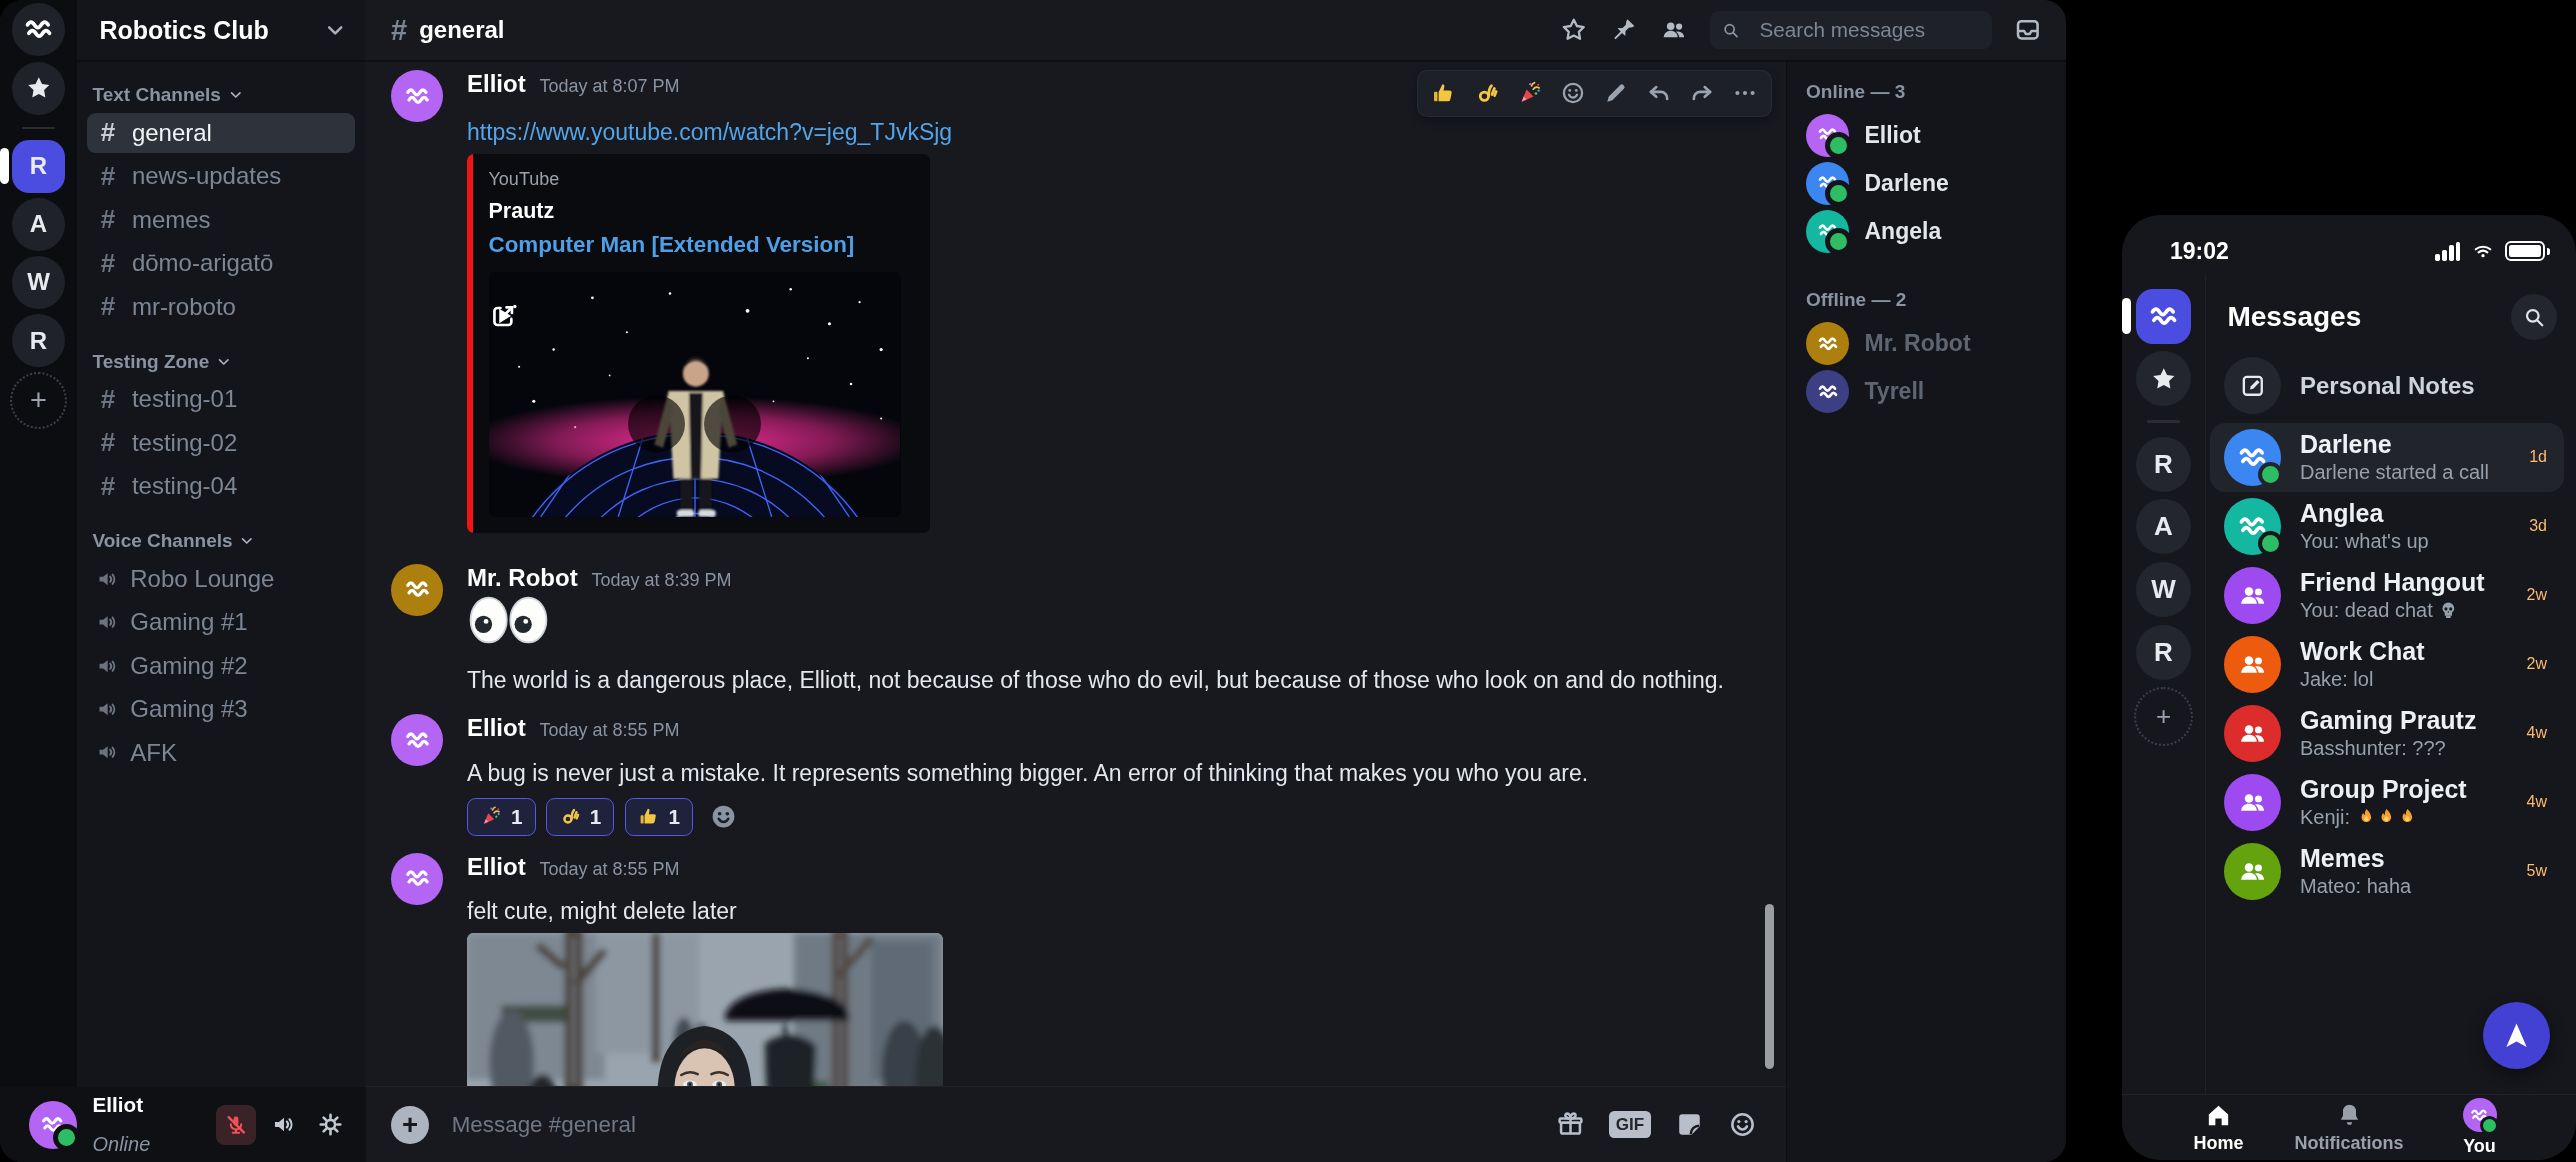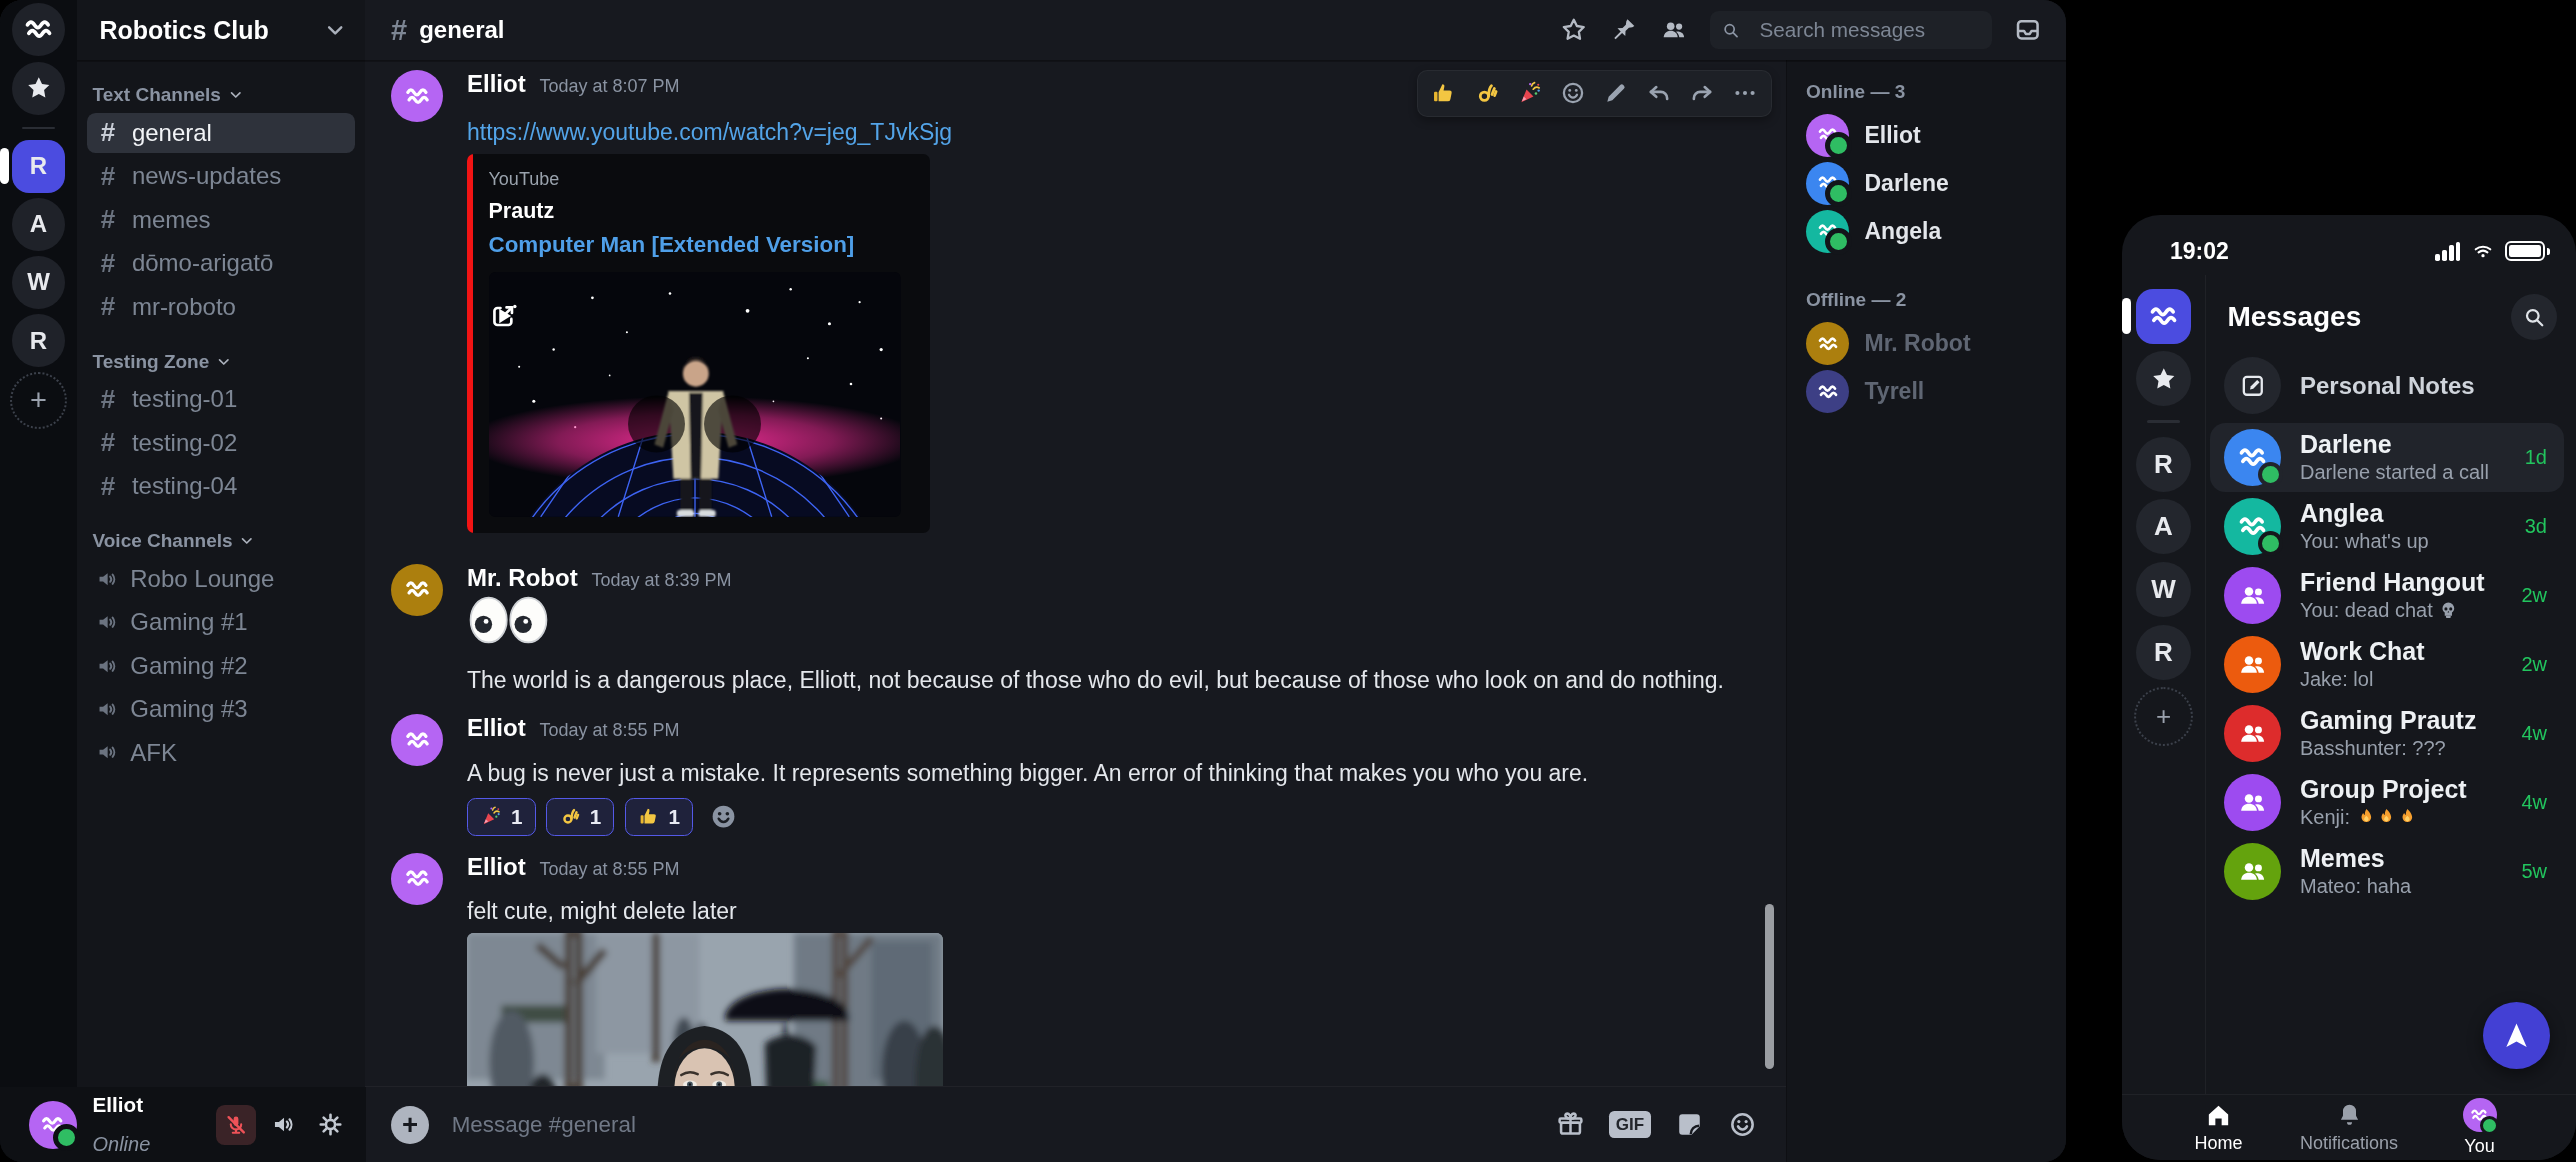--- a/index.html
+++ b/index.html
@@ -152,34 +152,34 @@
   .prow{display:flex;align-items:center;gap:19px;height:69px;padding:0 17px 0 13.8px;margin:0 12px 0 5.2px;border-radius:15.5px;}
   .prow.hl{background:#21242b;}
   .pavatar{width:57px;height:57px;border-radius:50%;flex:none;display:flex;align-items:center;justify-content:center;position:relative;color:#fff;}
   .pavatar .wv{width:33px;height:33px;color:#fff;}
   .pavatar .ppl{width:31px;height:31px;color:#fff;}
   .pavatar .dot{width:17px;height:17px;border:4.3px solid #15171c;right:-1.7px;bottom:-1.7px;}
   .prow.hl .pavatar .dot{border-color:#21242b;}
   .pmain{flex:1;min-width:0;}
   .pname{color:#eef1f4;font-size:25px;font-weight:bold;line-height:28px;}
   .ppreview{color:#98a0ac;font-size:20px;line-height:23px;margin-top:2.6px;white-space:nowrap;overflow:hidden;}
-  .ptimebadge{color:#22c55e;font-size:20px;flex:none;align-self:center;}
+  .ptimebadge{color:#fdba74;font-size:16px;flex:none;align-self:center;}
   .pnrow{height:74px;}
   .pnicon{width:57px;height:57px;border-radius:50%;background:#23262d;color:#e6e9ee;display:flex;align-items:center;justify-content:center;flex:none;}
   .pnicon svg{width:27.6px;height:27.6px;}
   .pnlabel{color:#cfd4db;font-size:24px;font-weight:600;}
   .em{width:20.7px;height:20.7px;display:inline-block;vertical-align:-3.4px;}
 
   .fab{position:absolute;right:26px;bottom:91px;width:67px;height:67px;border-radius:50%;background:#4340d4;display:flex;align-items:center;justify-content:center;color:#fff;box-shadow:0 5.2px 15.5px rgba(0,0,0,.45);}
   .fab svg{width:33px;height:33px;}
 
   .pnav{position:absolute;left:0;right:0;bottom:0;height:65px;border-top:1.7px solid rgba(255,255,255,.05);display:flex;align-items:center;justify-content:space-between;padding:0 45px;background:#15171c;}
   .pnav-item{display:flex;flex-direction:column;align-items:center;gap:3.4px;width:103px;}
   .pnav-item svg{width:29px;height:29px;}
-  .pnav-label{font-size:18px;font-weight:400;}
+  .pnav-label{font-size:18px;font-weight:700;}
   .pnav-item.active{color:#fff;}
   .pnav-item.idle{color:#9aa0aa;}
   .pnav-item.idle .pnav-label{color:#9aa0aa;}
   .pnav-item.active .pnav-label{color:#fff;}
   .you-av{width:34px;height:34px;border-radius:50%;display:flex;align-items:center;justify-content:center;position:relative;}
   .you-av .wv{width:20.7px;height:20.7px;color:#fff;}
   .you-av .dot{width:13px;height:13px;border:3.4px solid #15171c;right:-2.6px;bottom:-2.6px;}
 </style>
 </head>
 <body>

